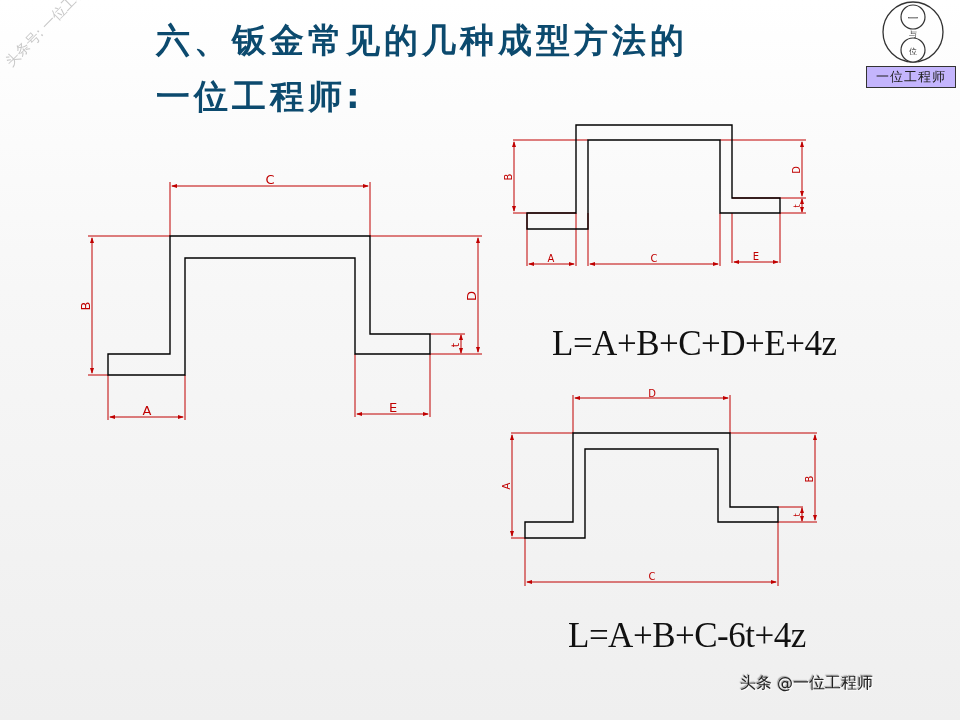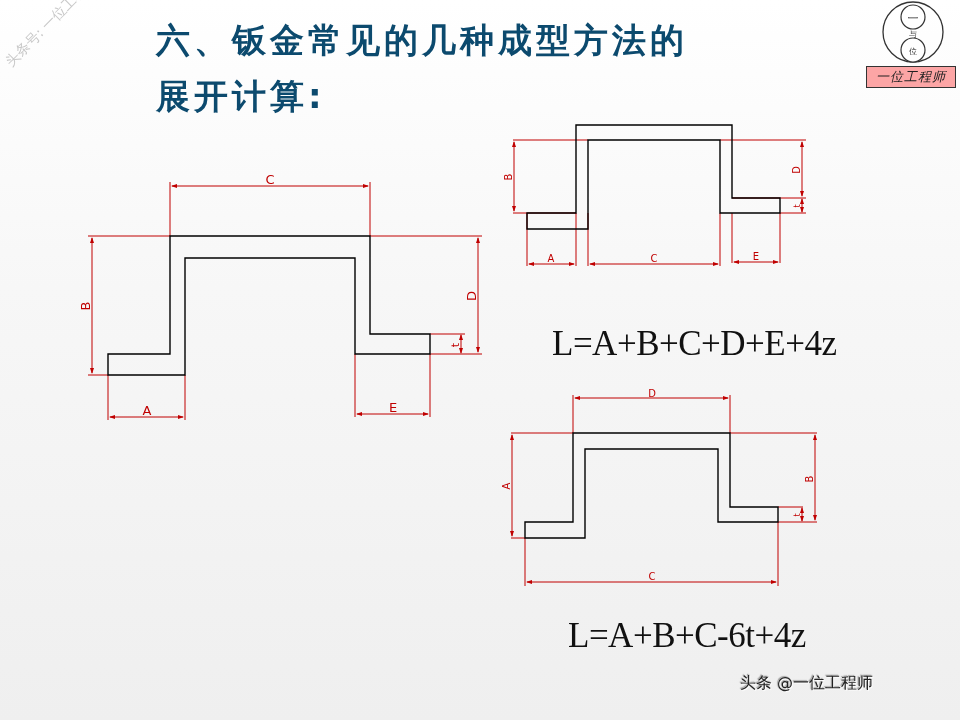--- a/index.html
+++ b/index.html
@@ -13,22 +13,22 @@
     font-weight:bold; font-size:34px; color:#0c4a6e; letter-spacing:4px; white-space:nowrap;margin-left:34px;
   }
   #title-line1 { top:18px; }
   #title-line2 { top:74px; }
   .watermark-diag {
     position:absolute; left:2px; top:58px; transform: rotate(-45deg); transform-origin:left top;
     font-family:"DejaVu Sans", sans-serif; font-size:14px; color:#c8c8c8; white-space:nowrap;
   }
   .logo-box {
     position:absolute; left:866px; top:66px; width:88px; height:20px; border:1px solid #333;
-    background:#fca5a5; font-family:"DejaVu Sans", sans-serif; font-size:13px; color:#222;
-    text-align:center; line-height:20px; letter-spacing:1px;font-style:italic;
+    background:#c4b5fd; font-family:"DejaVu Sans", sans-serif; font-size:13px; color:#222;
+    text-align:center; line-height:20px; letter-spacing:1px;
   }
   svg.drawing { position:absolute; left:0; top:0; }
   .formula {
     position:absolute; font-family:"Liberation Serif", "DejaVu Serif", serif; font-size:35px; color:#111; white-space:nowrap;
     letter-spacing:-0.5px;
   }
   #formula-1 { left:118px; top:472px; line-height:46px; }
   #formula-2 { left:552px; top:324px; }
   #formula-3 { left:568px; top:616px; }
   .footer-watermark {
@@ -36,21 +36,21 @@
     color:#222; text-shadow:1px 1px 1px #fff, -1px -1px 1px #999; white-space:nowrap;
   }
   .dimlabel { font-family:"DejaVu Sans", sans-serif; fill:#c00000; }
 </style>
 </head>
 <body>
 
 <div class="watermark-diag">头条号: 一位工程师</div>
 
 <div class="title" id="title-line1">六、钣金常见的几种成型方法的</div>
-<div class="title" id="title-line2">展开计算:</div>
+<div class="title" id="title-line2">一位工程师:</div>
 
 <svg class="drawing" width="960" height="720" style="pointer-events:none">
   <g>
     <circle cx="913" cy="32" r="30" fill="none" stroke="#333" stroke-width="1.3"></circle>
     <circle cx="913" cy="17" r="12" fill="#fff" stroke="#333" stroke-width="1.2"></circle>
     <circle cx="913" cy="50" r="12" fill="#fff" stroke="#333" stroke-width="1.2"></circle>
     <text x="913" y="22" font-size="11" text-anchor="middle" font-family="DejaVu Sans, sans-serif" fill="#222">一</text>
     <text x="913" y="37" font-size="8" text-anchor="middle" font-family="DejaVu Sans, sans-serif" fill="#444">与</text>
     <text x="913" y="54" font-size="8" text-anchor="middle" font-family="DejaVu Sans, sans-serif" fill="#222">位</text>
   </g>

